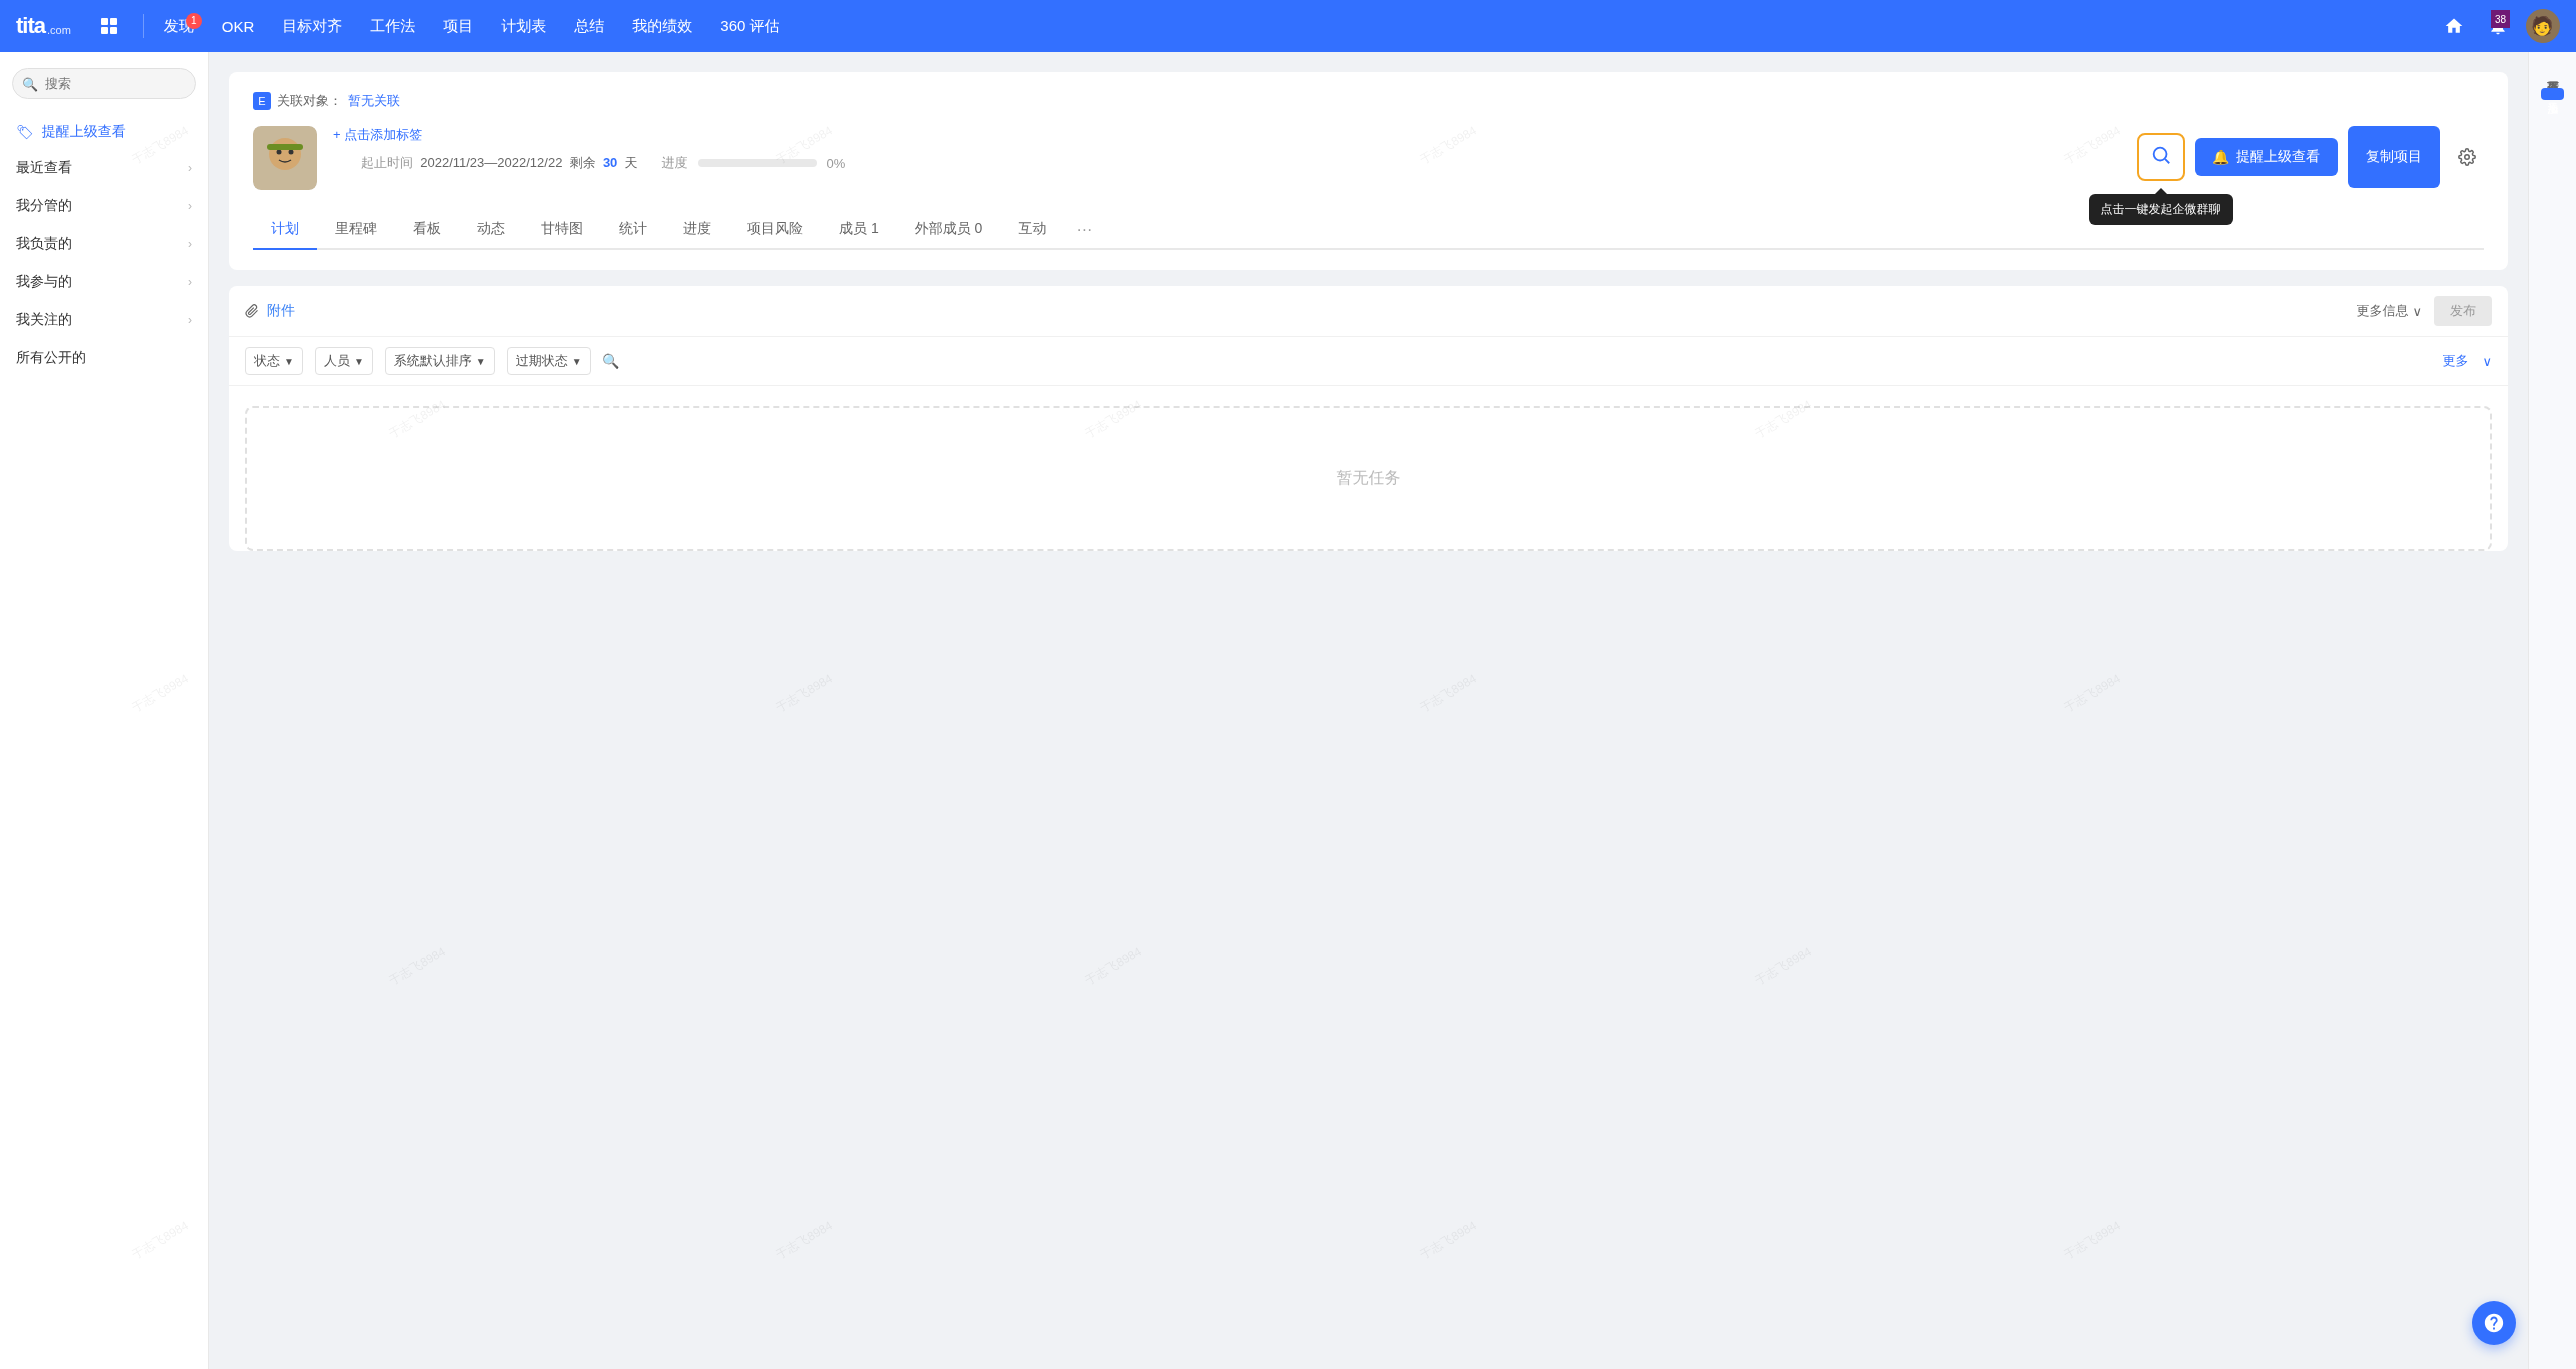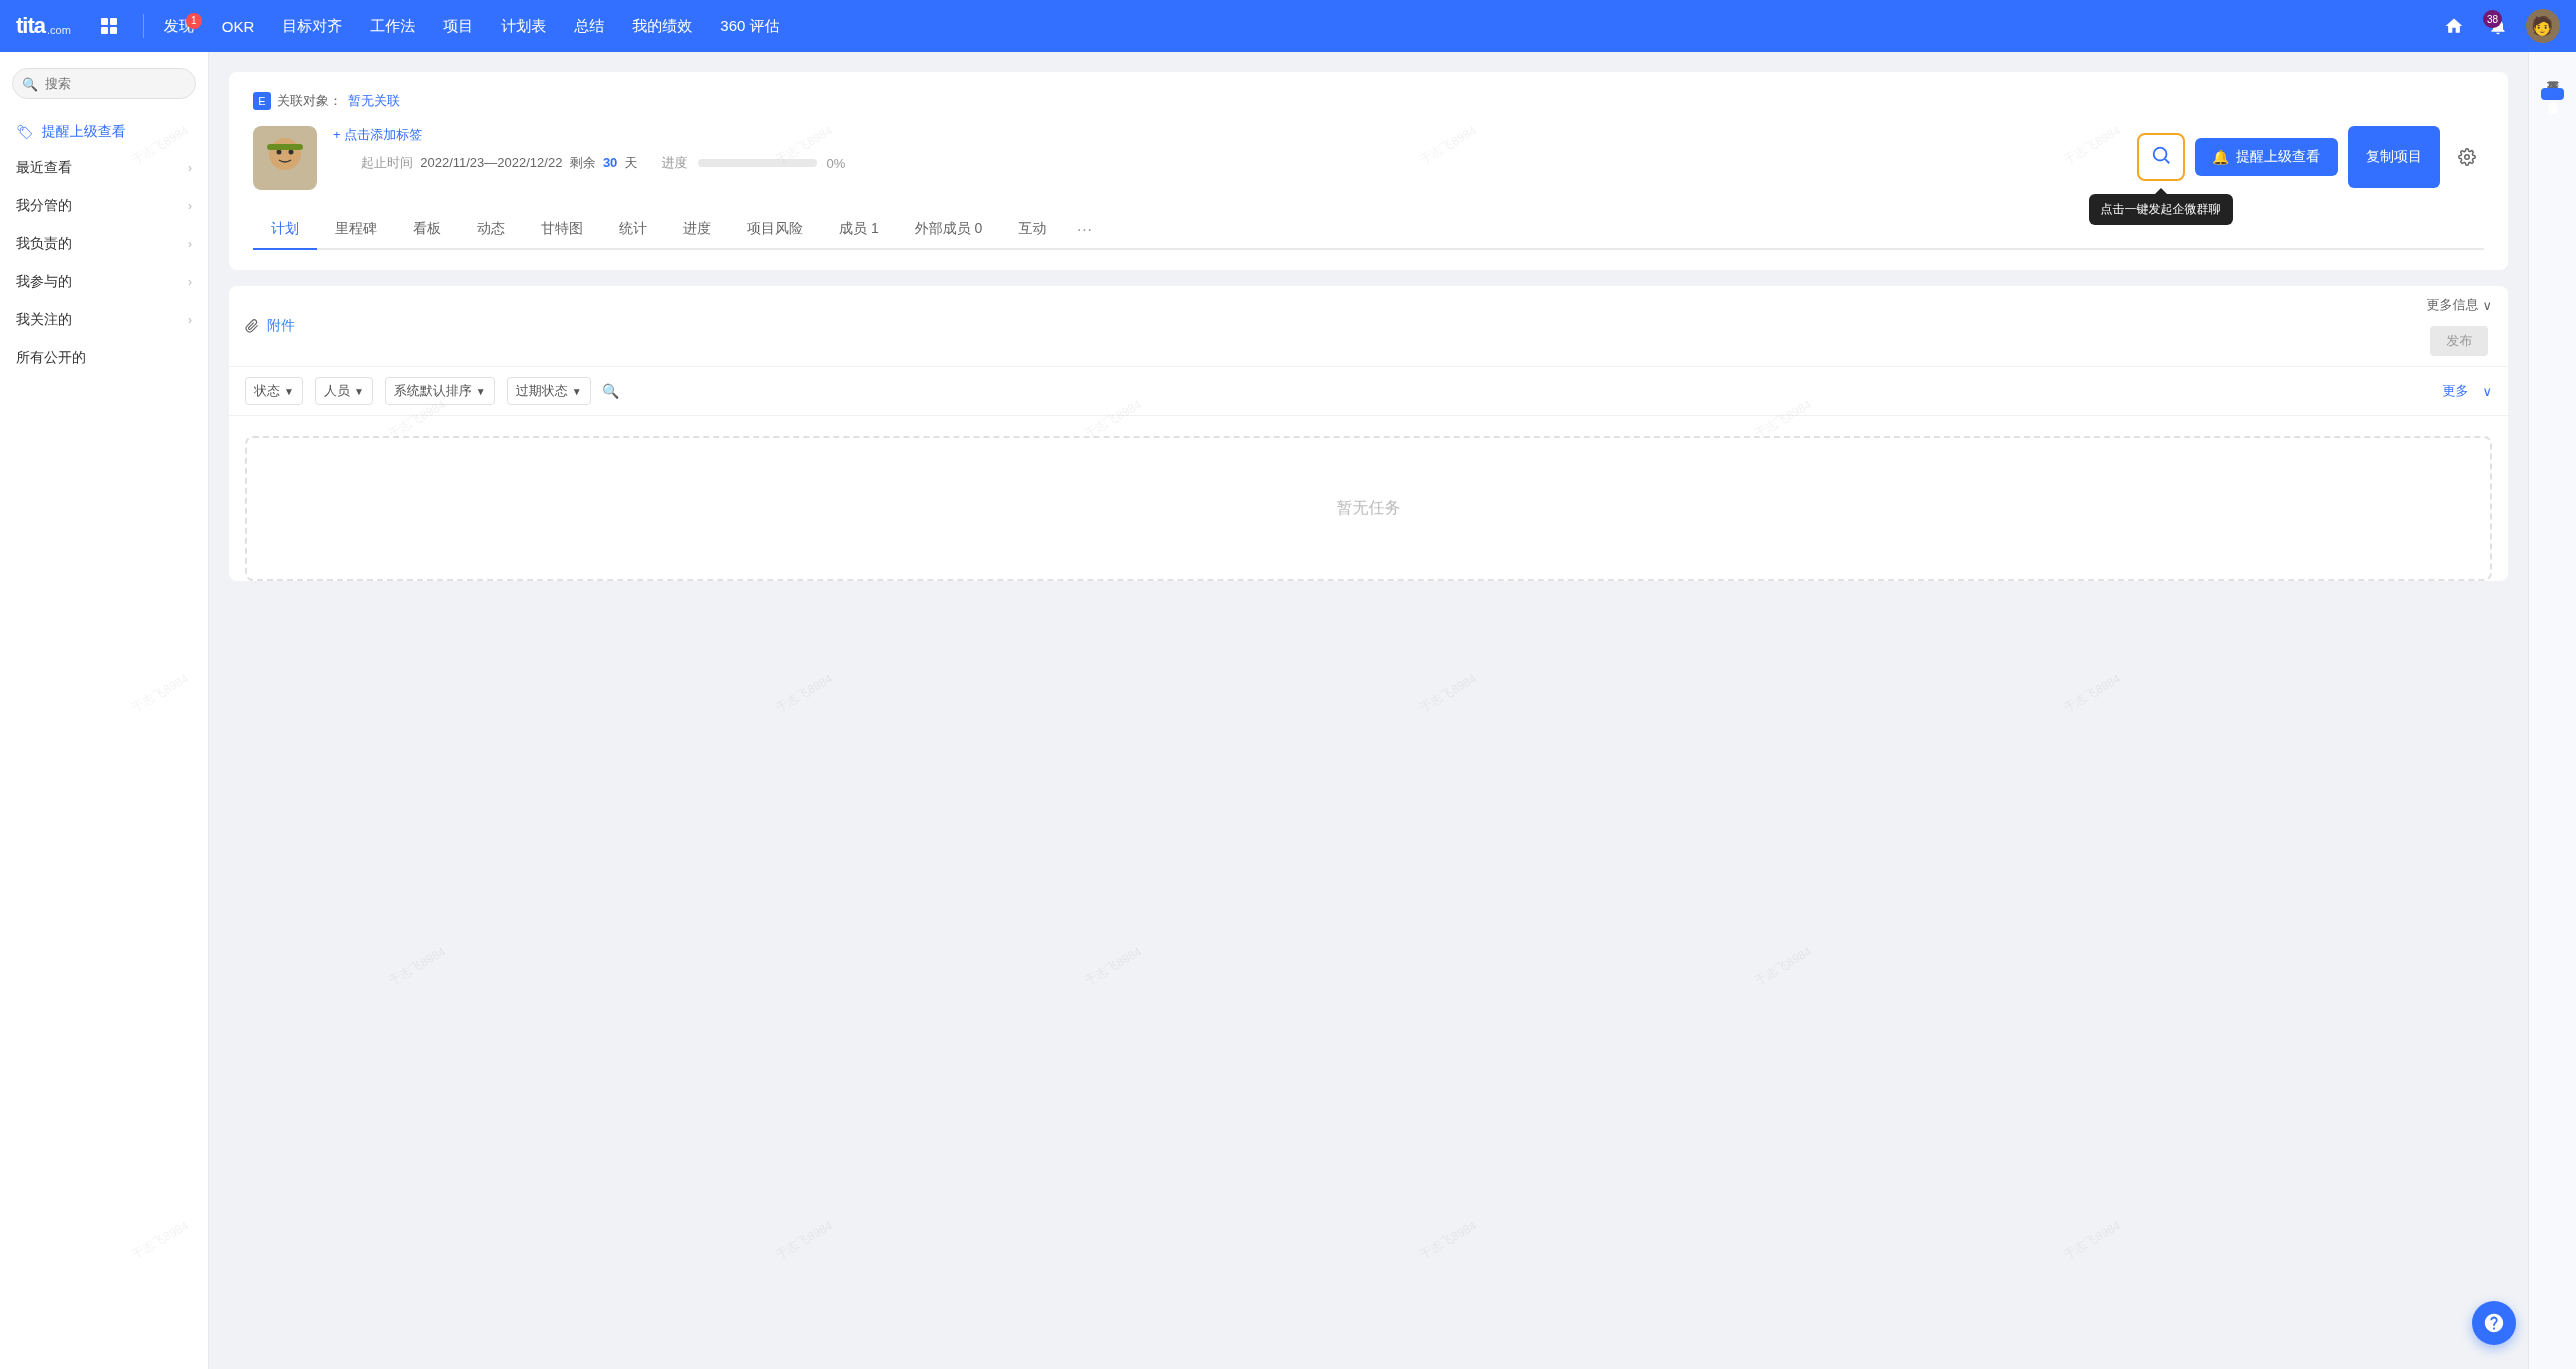--- a/index.html
+++ b/index.html
@@ -92,27 +92,27 @@
       align-items: center;
       justify-content: center;
       cursor: pointer;
       color: #fff;
       font-size: 18px;
       border-radius: 4px;
       position: relative;
     }
     .bell-badge {
       position: absolute;
-      top: 0; right: 12px;
+      top: 0; right: 4px;
       background: #701a75;
       color: #fff;
       font-size: 10px;
       min-width: 18px;
       height: 18px;
-      border-radius: 9px;
+      border-radius: 0;
       display: flex;
       align-items: center;
       justify-content: center;
       padding: 0 4px;
     }
     .avatar {
       width: 34px;
       height: 34px;
       border-radius: 50%;
       background: #8b7355;
@@ -466,21 +466,20 @@
       align-items: center;
       gap: 8px;
       color: #3b82f6;
       font-size: 14px;
       cursor: pointer;
     }
     .attach-right {
       display: flex;
       align-items: center;
       gap: 12px;
-      flex-direction: column;
     }
     .more-info-btn {
       display: flex;
       align-items: center;
       gap: 4px;
       color: #666;
       font-size: 13px;
       cursor: pointer;
     }
     .publish-btn {

